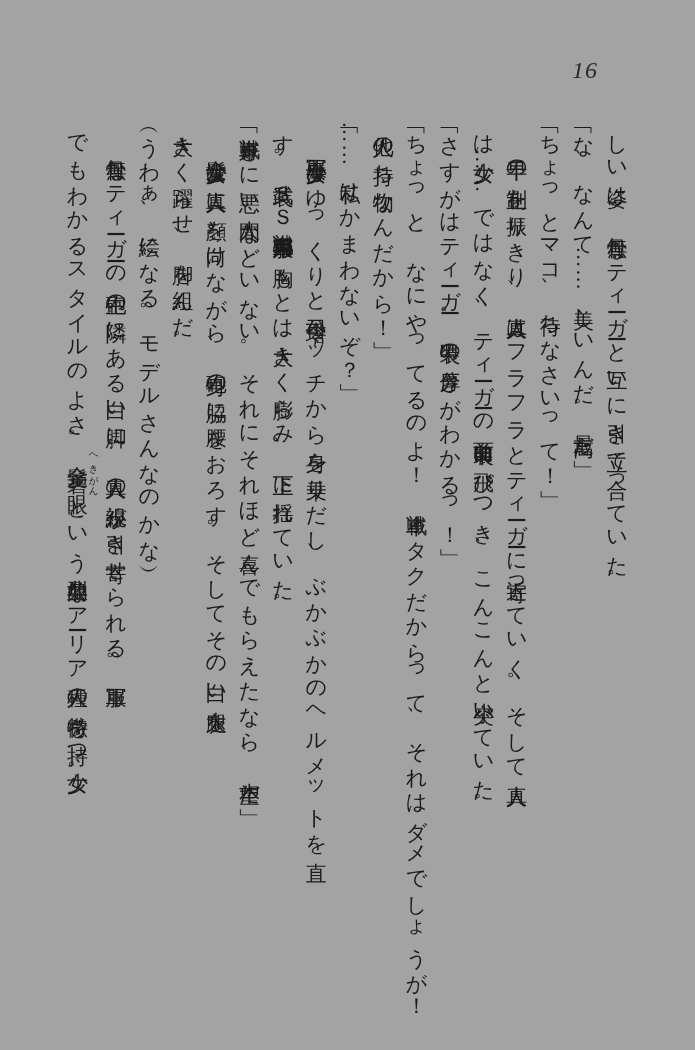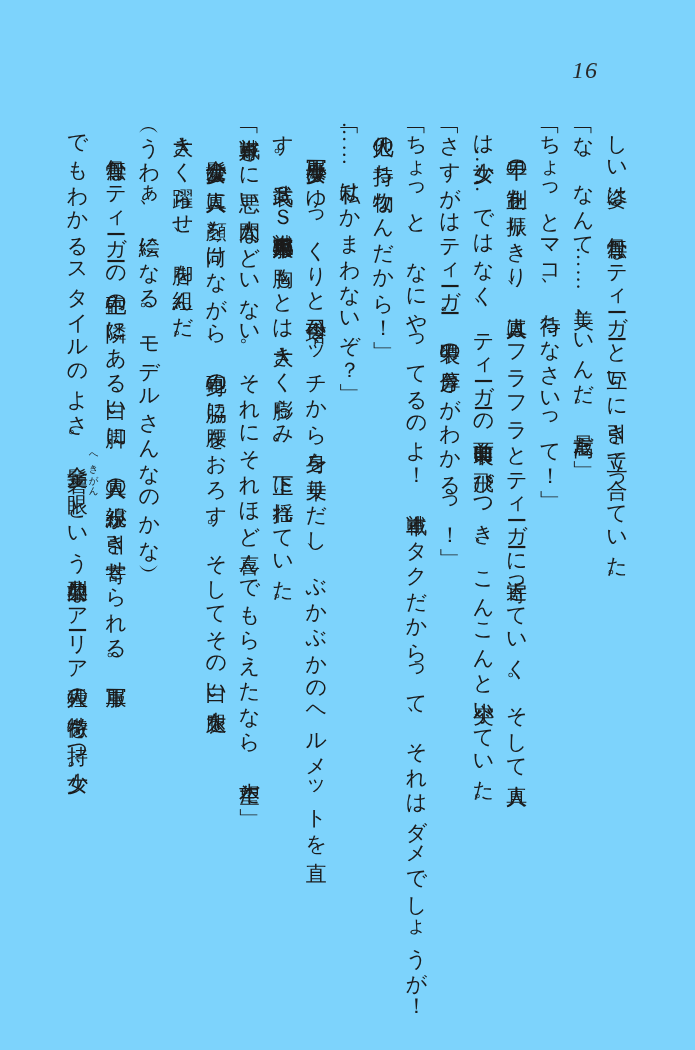--- a/index.html
+++ b/index.html
@@ -10,21 +10,21 @@
     width: 695px;
     height: 1050px;
     position: relative;
     background: #f7f7f7;
     font-family: "Liberation Serif", "DejaVu Serif", serif;
     overflow: hidden;
   }
   .page {
     position: absolute;
     inset: 0;
-    background: #7dd3fc;
+    background: #a3a3a3;
   }
   .page-number {
     position: absolute;
     top: 57px;
     left: 572px;
     font-size: 24px;
     font-style: italic;
     color: #2a2a2a;
     letter-spacing: 1px;
   }

